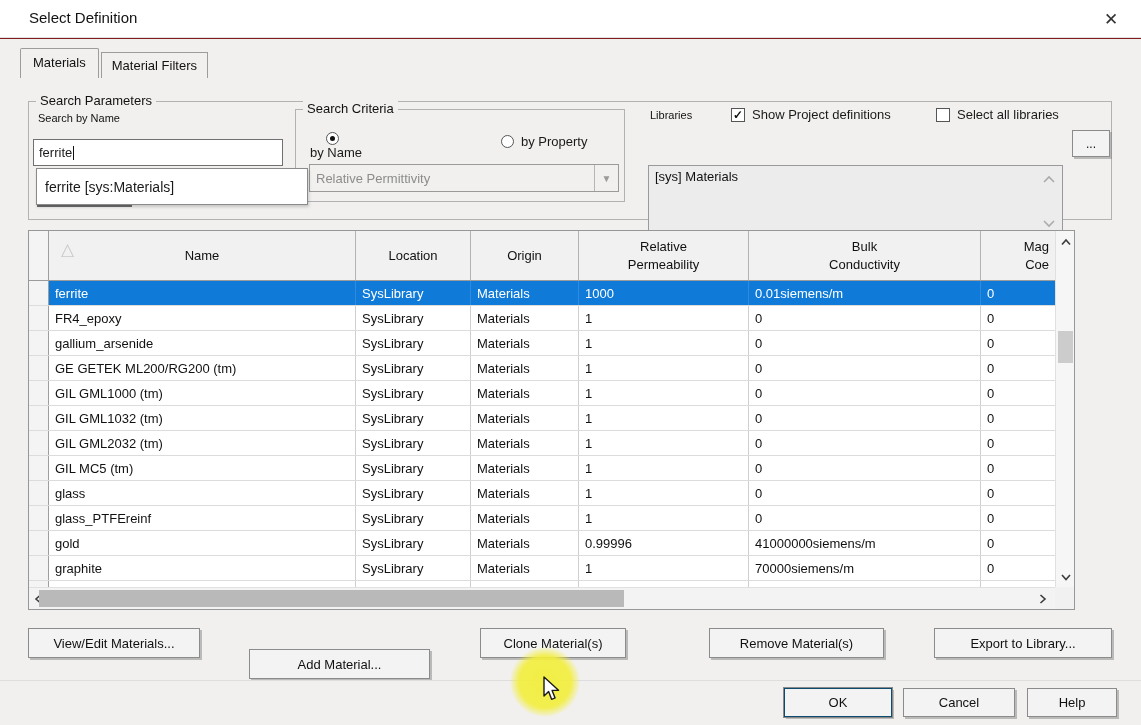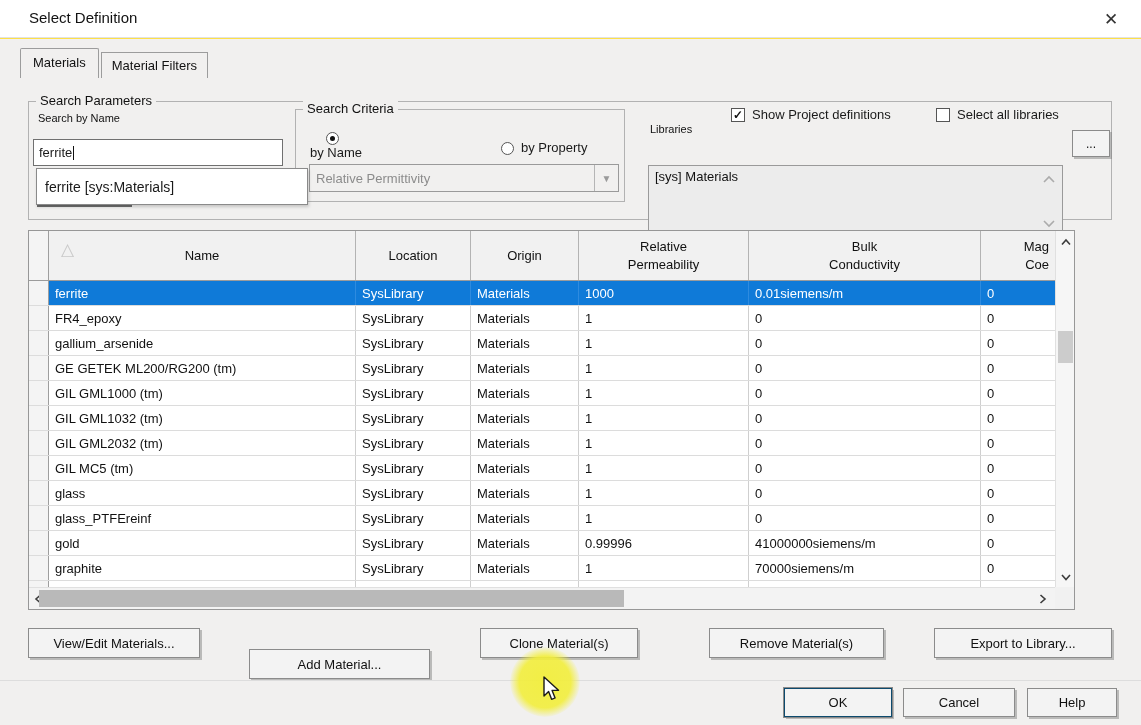--- a/index.html
+++ b/index.html
@@ -1,18 +1,18 @@
 <!DOCTYPE html>
 <html><head>
 <meta charset="utf-8">
 <style>
   * { margin:0; padding:0; box-sizing:border-box; }
   html,body { background:#fff; }
   body { font-family:"Liberation Sans", sans-serif; color:#1a1a1a; }
-  #stage { position:relative; width:1141px; height:725px; background:#fde047; overflow:hidden; }
+  #stage { position:relative; width:1141px; height:725px; background:#7f1d1d; overflow:hidden; }
 
   
   .titlebar { position:absolute; left:0; top:0; width:1141px; height:38px; background:#ffffff; border-bottom:1px solid #e2e2e2; }
   .title { position:absolute; left:29px; top:9px; font-size:15px; color:#111; }
   .close-x { position:absolute; right:18px; top:7px; width:24px; height:24px; font-size:17px; color:#333;
              display:flex; align-items:center; justify-content:center; cursor:default; }
 
   
   .dlg-body { position:absolute; left:0; top:39px; width:1141px; height:686px; background:#f1f0ef; }
 
@@ -148,32 +148,32 @@
     <div class="groupbox" style="left:295px; top:70px; width:330px; height:93px;">
       <span class="legend">Search Criteria</span>
 
       <div class="radio-row" style="left:14px; top:22px;flex-direction:column;">
         <span class="radio checked">
             <span class="dot"></span>
           </span>
         <span>by Name</span>
       </div>
 
-      <div class="radio-row" style="left:205px; top:30px;align-items:flex-end;">
+      <div class="radio-row" style="left:205px; top:24px;">
         <span class="radio"></span>
         <span>by Property</span>
       </div>
 
       <div class="combo" style="left:13px; top:54px; width:310px; height:28px;">
         <span class="combo-text">Relative Permittivity</span>
         <span class="combo-arrow">▼</span>
       </div>
     </div>
 
-    <div class="lbl" style="left:650px; top:84px;">Libraries</div>
+    <div class="lbl" style="left:650px; top:70px;">Libraries</div>
 
     <div class="check-row" style="left:731px; top:68px;">
       <span class="checkbox checked">
           <span class="glyph">✓</span>
         </span>
       <span>Show Project definitions</span>
     </div>
 
     <div class="check-row" style="left:936px; top:68px;">
       <span class="checkbox"></span>
@@ -378,21 +378,21 @@
       </div>
       <div class="corner"></div>
     </div>
 
     <div class="btn" style="left:28px; top:589px; width:172px; height:30px;">
       <span>View/Edit Materials...</span>
     </div>
     <div class="btn" style="left:249px; top:610px; width:181px; height:30px;">
       <span>Add Material...</span>
     </div>
-    <div class="btn" style="left:480px; top:589px; width:158px; height:30px;">
+    <div class="btn" style="left:480px; top:589px; width:146px; height:30px;">
       <span>Clone Material(s)</span>
     </div>
     <div class="btn" style="left:709px; top:589px; width:175px; height:30px;">
       <span>Remove Material(s)</span>
     </div>
     <div class="btn" style="left:934px; top:589px; width:178px; height:30px;">
       <span>Export to Library...</span>
     </div>
 
     <div class="click-glow"></div>

